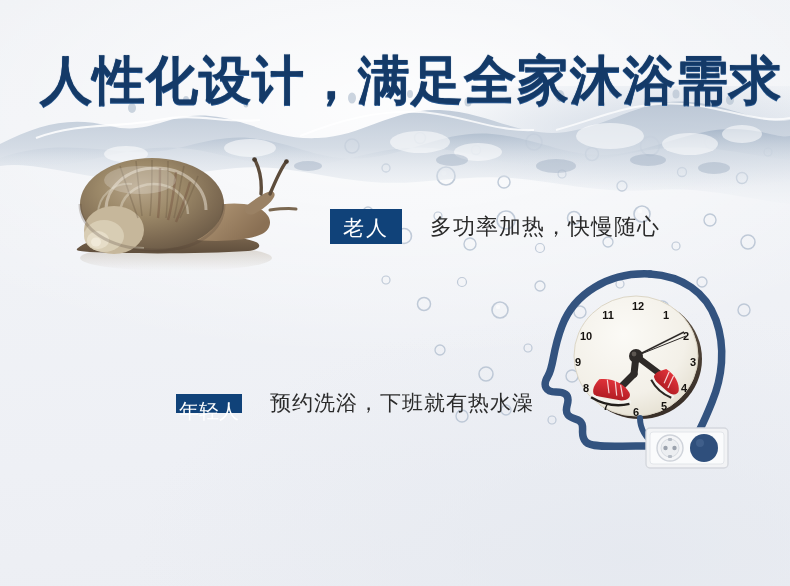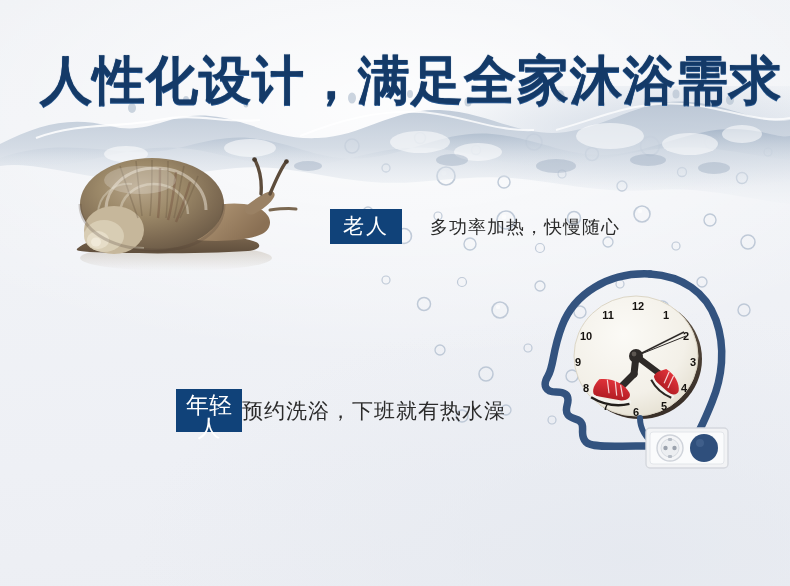--- a/index.html
+++ b/index.html
@@ -81,33 +81,32 @@
 
   .badge {
     background: #104279;
     color: #ffffff;
     font-size: 21px;
     line-height: 1;
     letter-spacing: 2px;
     text-align: center;
     font-weight: normal;
     box-sizing: border-box;
-    font-family: Liberation Mono, monospace;
   }
   .badge-old   { width: 72px; height: 35px; padding-top: 8px; }
-  .badge-young { width: 66px; height: 43px; padding-top: 7px; font-size: 23px; letter-spacing: 0px; }
+  .badge-young { width: 66px; height: 19px; padding-top: 7px; font-size: 20px; letter-spacing: 0px; }
 
   .caption {
     color: #2b2b2b;
-    font-size: 18px;
+    font-size: 22px;
     letter-spacing: 1px;
     white-space: nowrap;
   }
   .cap-old   { margin-left: 28px; }
-  .cap-young { font-size: 21px; }
+  .cap-young { margin-left: 28px; font-size: 21px; }
 
   
   .headgfx {
     position: absolute;
     left: 540px;
     top: 270px;
     width: 192px;
     height: 202px;
     z-index: 7;
   }

